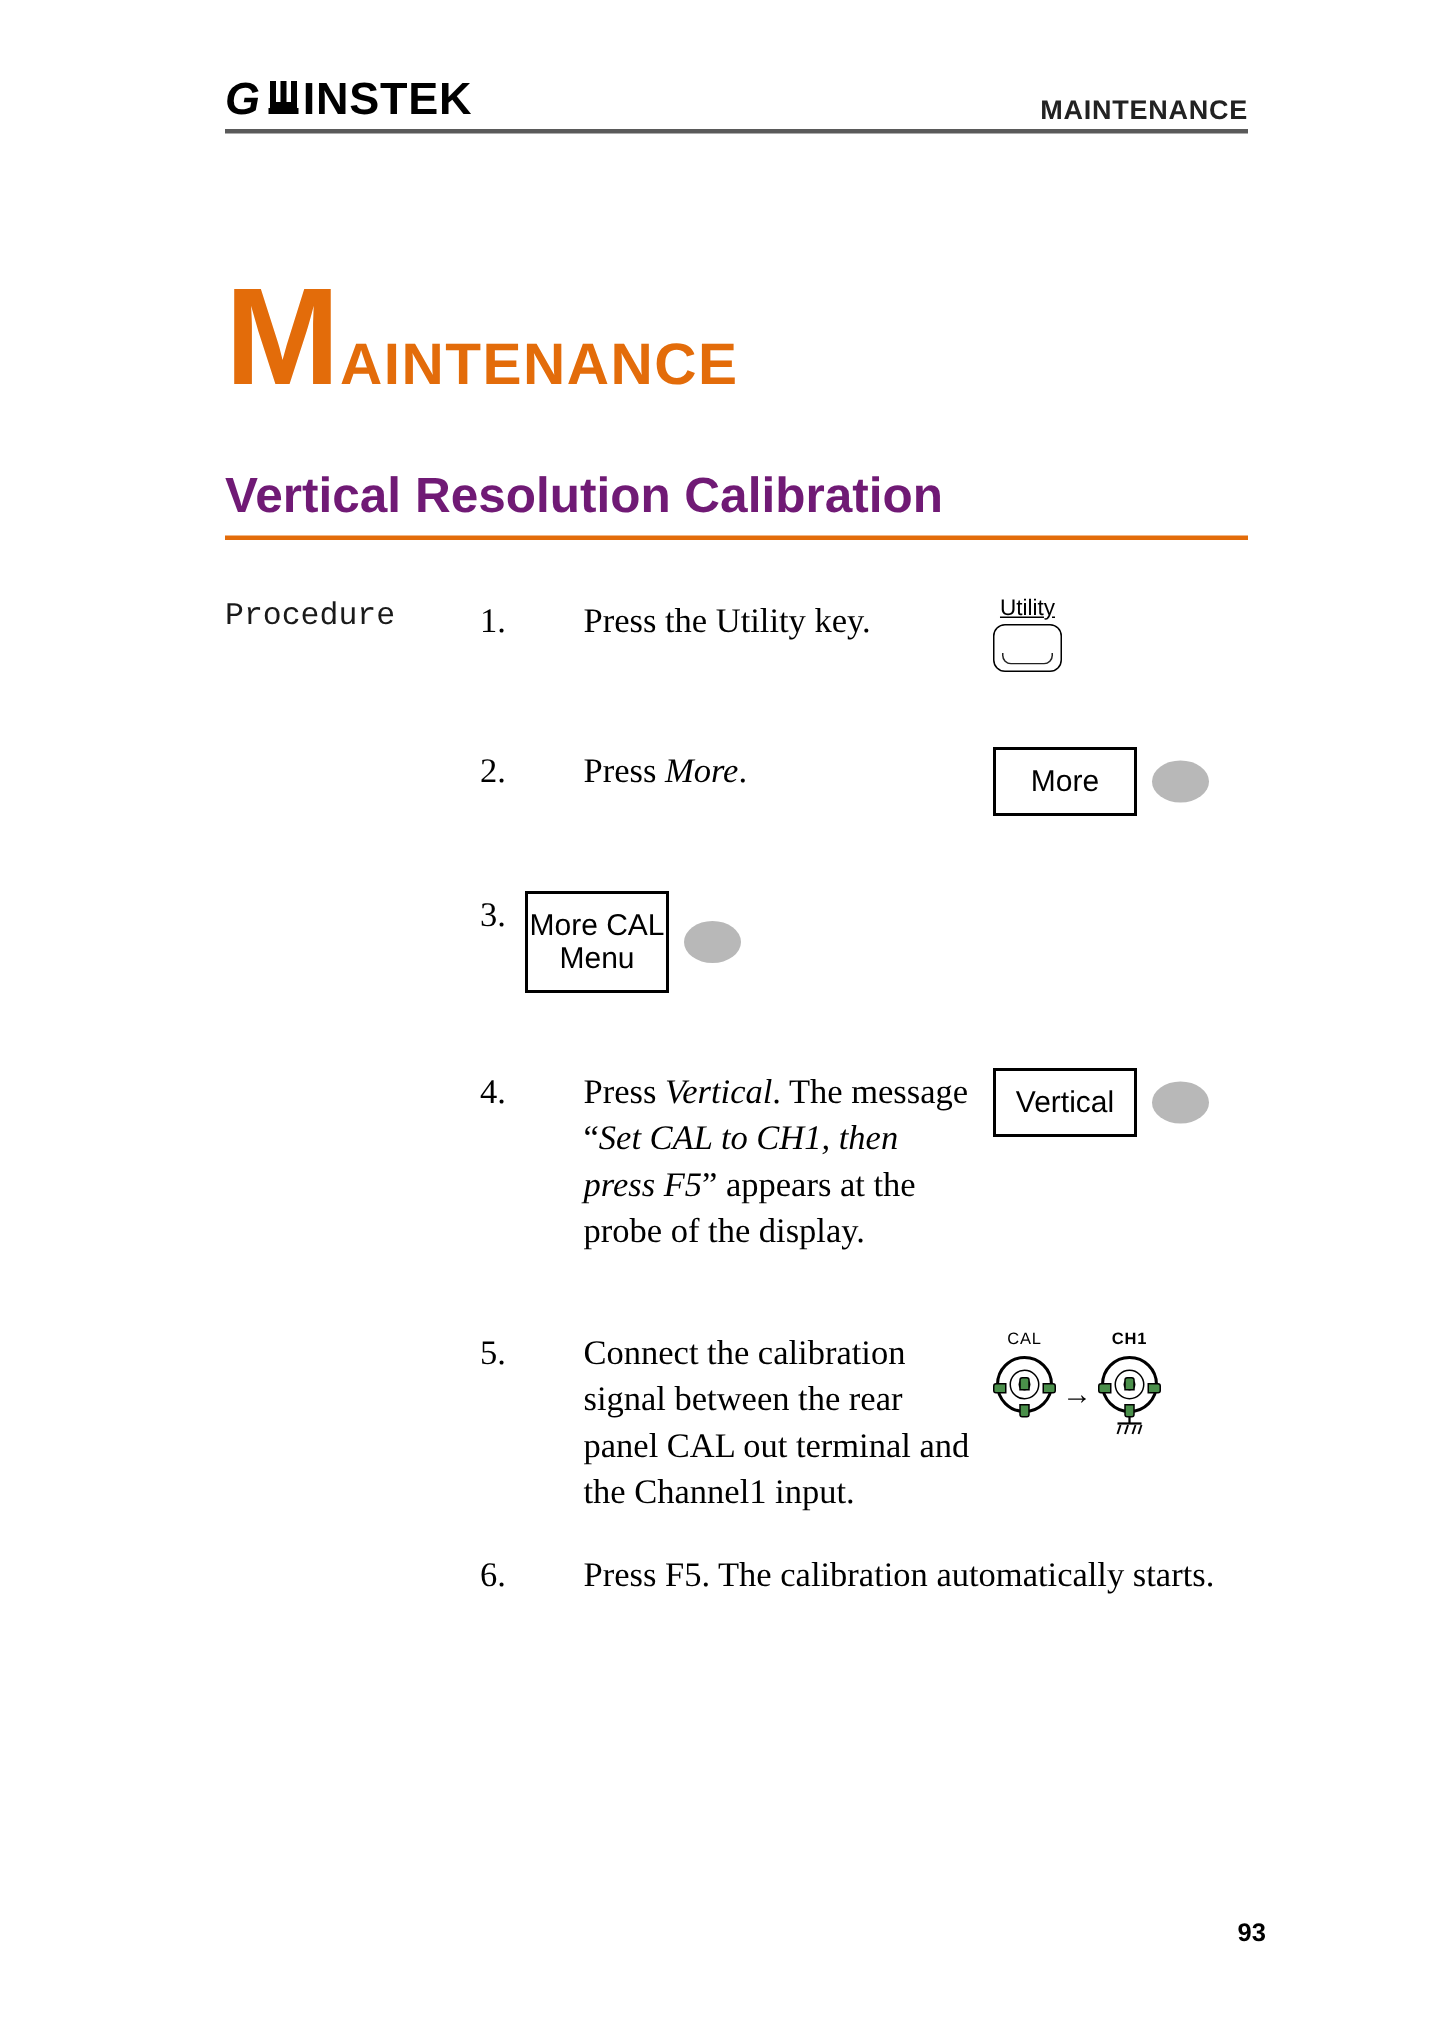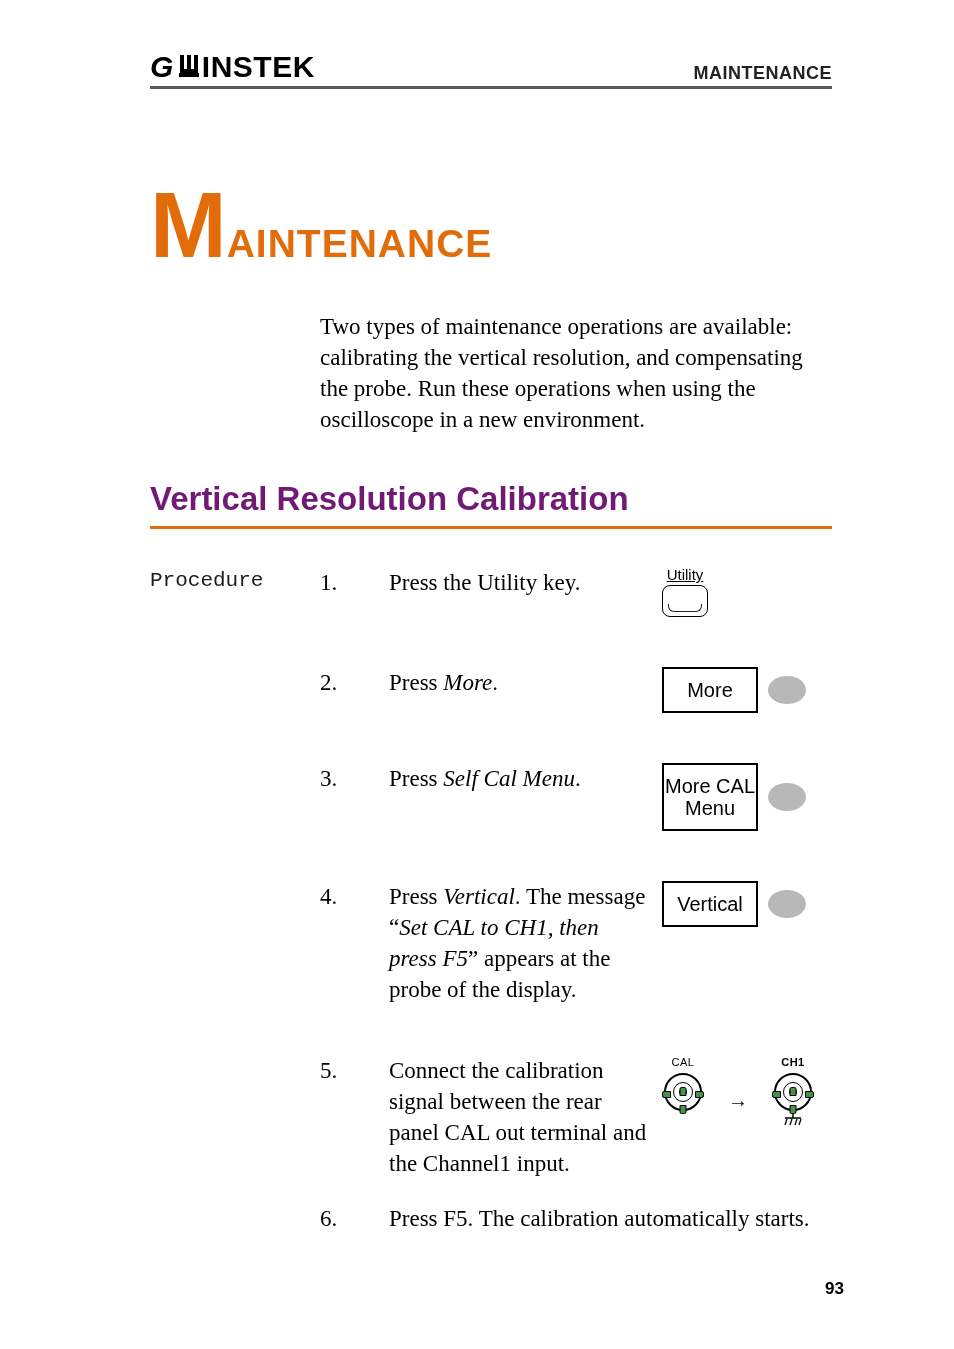--- a/index.html
+++ b/index.html
@@ -246,21 +246,20 @@
       </svg>
       <span class="rest">INSTEK</span>
     </div>
     <div class="section-label">MAINTENANCE</div>
   </div>
 
   <h1 class="chapter-title">
     <span class="big">M</span><span class="rest">AINTENANCE</span>
   </h1>
 
-  <p class="intro">Two types of maintenance operations are available: calibrating the vertical resolution, and compensating the probe. Run these operations when using the oscilloscope in a new environment.</p>
 
   <h2 class="section-heading">Vertical Resolution Calibration</h2>
 
   <div class="proc-row">
     <div class="proc-label">Procedure</div>
     <div class="steps">
 
       <div class="step">
         <div class="step-num">1.</div>
         <div class="step-text">Press the Utility key.</div>
@@ -278,23 +277,20 @@
           <span>Press </span><em>More</em><span>.</span>
         </div>
         <div class="step-graphic center">
           <div class="soft-button">More</div>
           <div class="gray-knob"></div>
         </div>
       </div>
 
       <div class="step">
         <div class="step-num">3.</div>
-        <div class="step-text">
-          <span>Press </span><em>Self Cal Menu</em><span>.</span>
-        </div>
         <div class="step-graphic center">
           <div class="soft-button" style="white-space:pre-line">More CAL
 Menu</div>
           <div class="gray-knob"></div>
         </div>
       </div>
 
       <div class="step">
         <div class="step-num">4.</div>
         <div class="step-text">
@@ -302,21 +298,21 @@
         </div>
         <div class="step-graphic center">
           <div class="soft-button">Vertical</div>
           <div class="gray-knob"></div>
         </div>
       </div>
 
       <div class="step tight">
         <div class="step-num">5.</div>
         <div class="step-text">Connect the calibration signal between the rear panel CAL out terminal and the Channel1 input.</div>
-        <div class="step-graphic" style="gap:20px">
+        <div class="step-graphic" style="gap:0">
           <div class="bnc">
             <span class="lbl">CAL</span>
             <div style="position:relative; width:38px; margin:0 auto;">
               <div class="bnc-circle"></div>
               <span class="lug t"></span>
                 <span class="lug b"></span>
                 <span class="lug l"></span>
                 <span class="lug r"></span>
             </div>
           </div>

